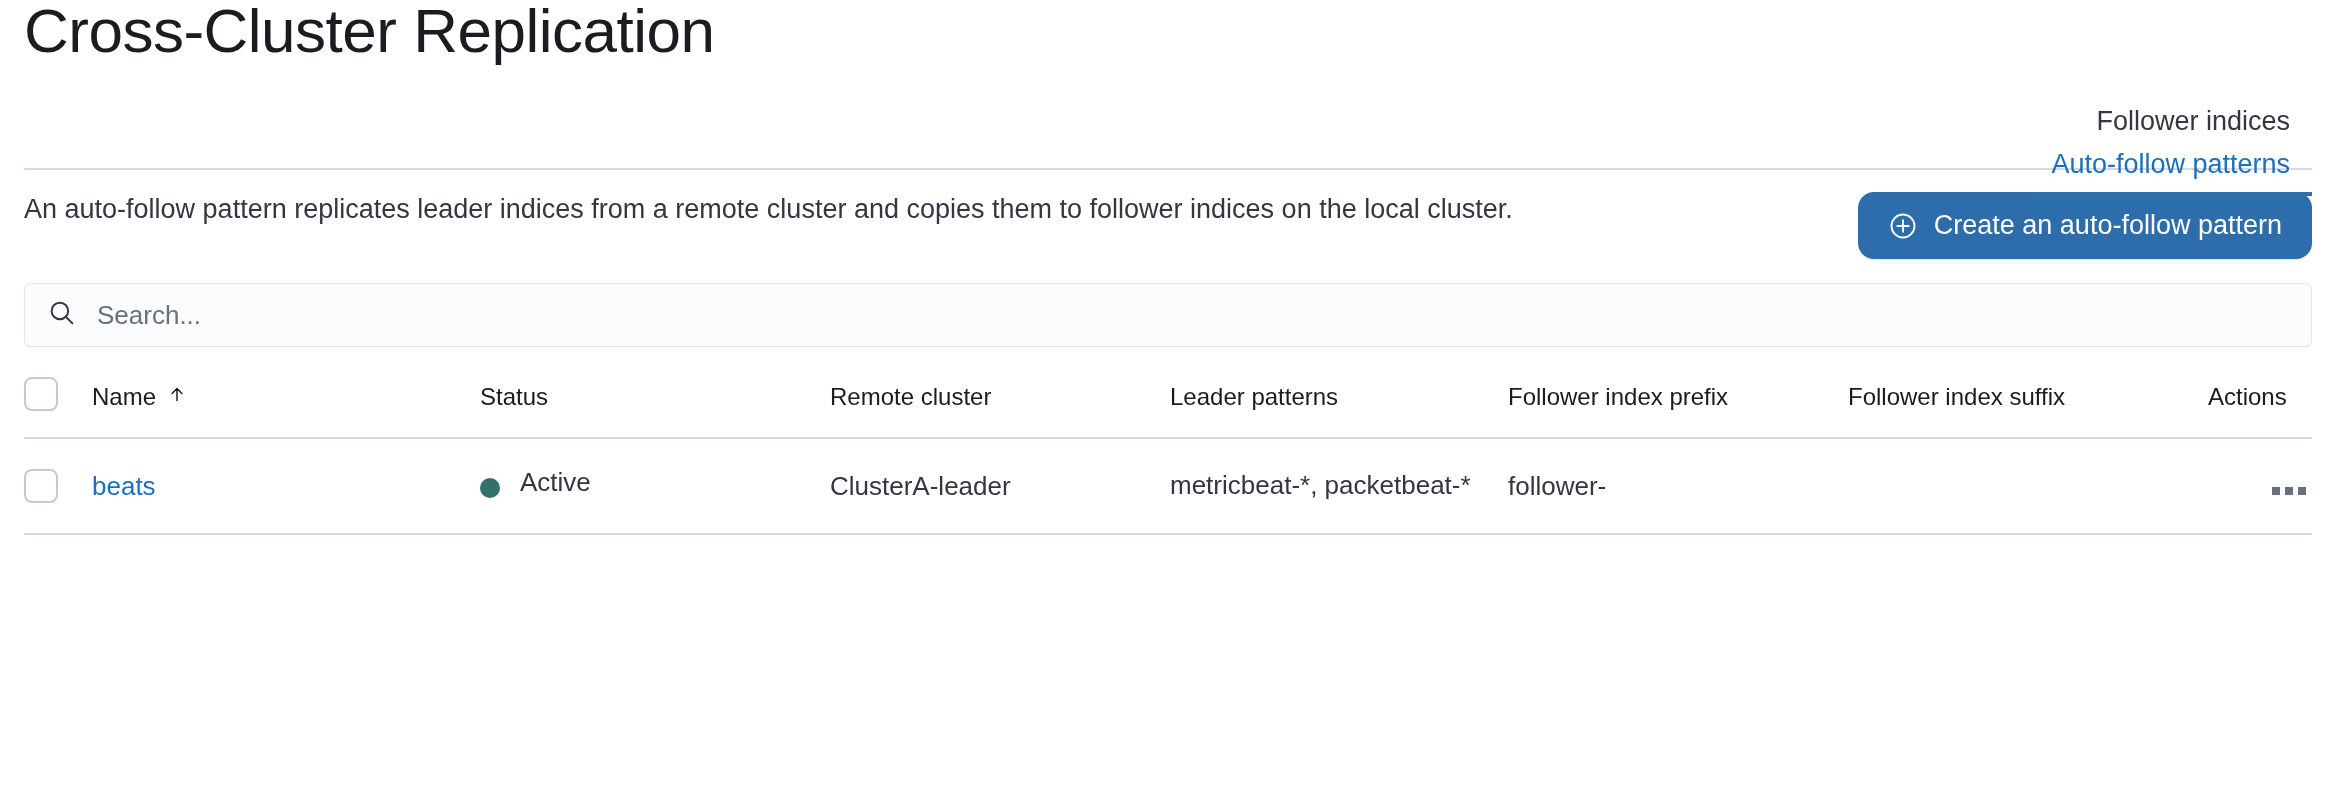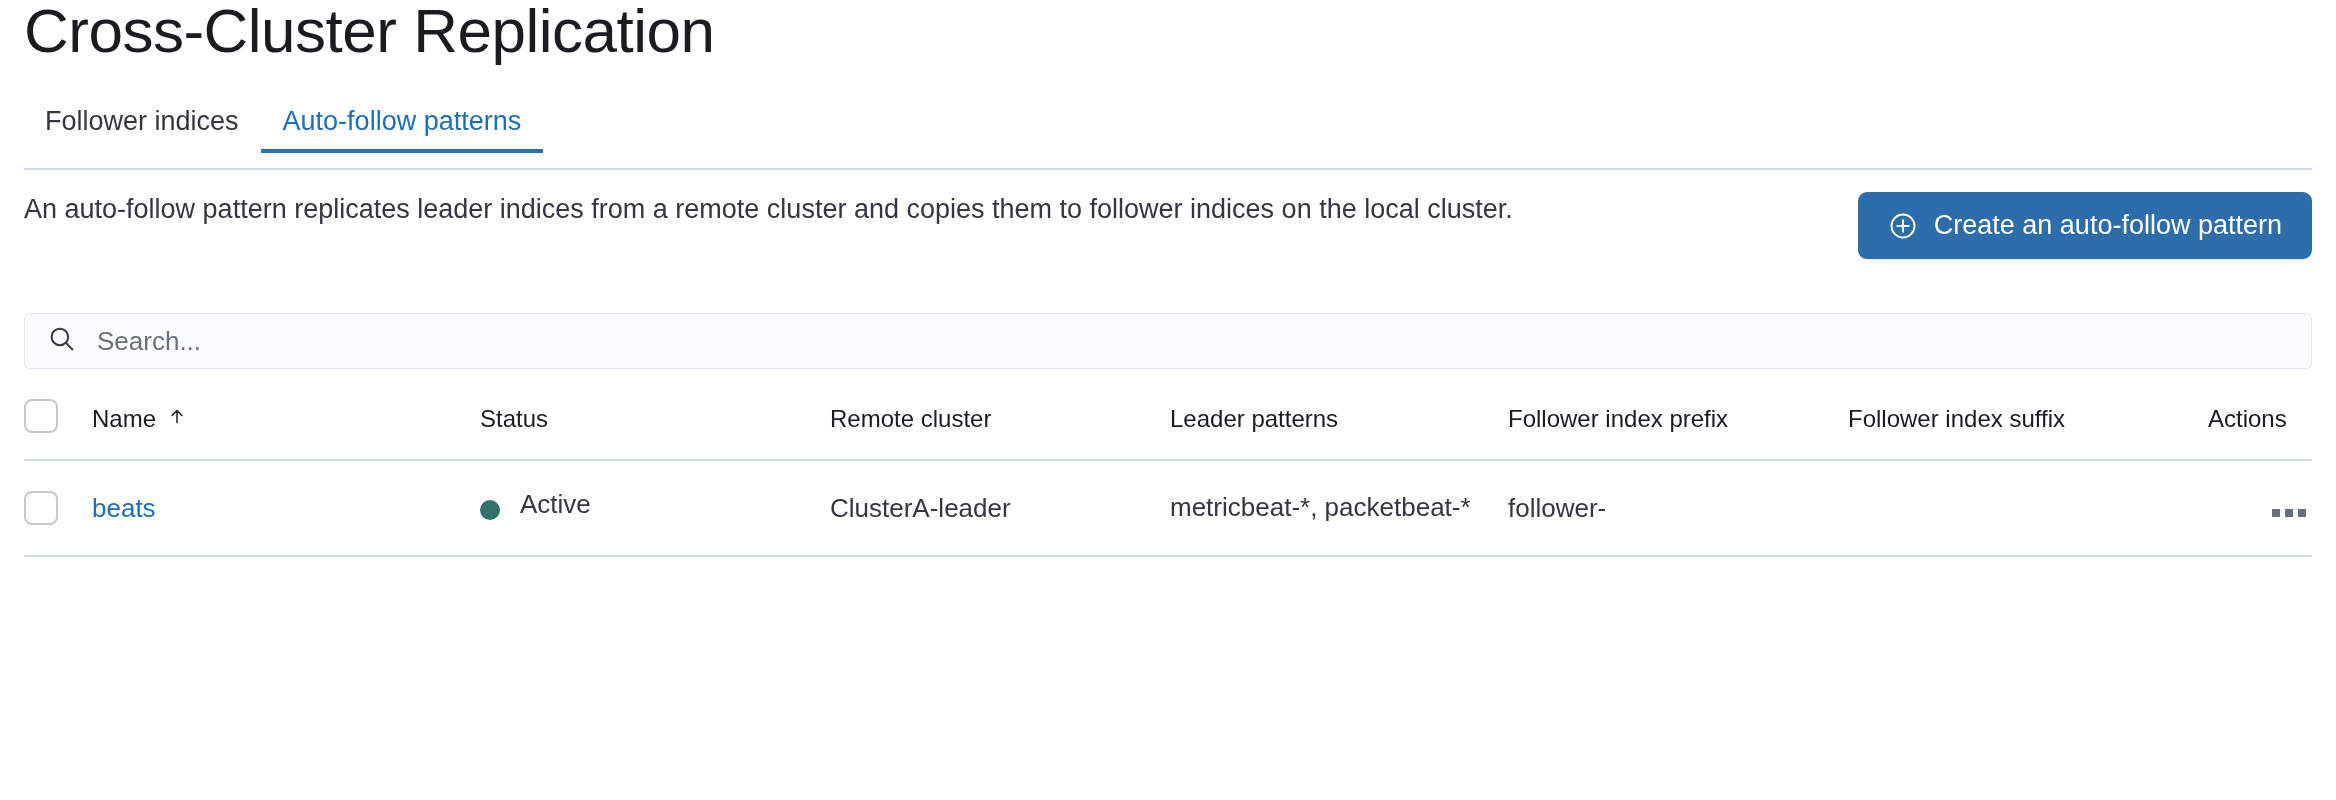--- a/index.html
+++ b/index.html
@@ -31,25 +31,26 @@
     font-weight: 300;
     color: #1a1c21;
     letter-spacing: -0.5px;
     margin: 0 0 0 0;
     white-space: nowrap;
   }
 
   
   .tabs {
     display: flex;
-    align-items: flex-start;
+    align-items: flex-end;
     margin-top: 46px;
     border-bottom: 2px solid #D3DAE6;
     height: 62px;
     box-sizing: border-box;
+    flex-direction: column;
   }
   .tab {
     font-size: 27px;
     line-height: 1;
     padding: 0 22px 16px 22px;
     color: #343741;
     cursor: pointer;
     position: relative;
     white-space: nowrap;
   }
@@ -84,36 +85,36 @@
     font-weight: 300;
   }
   .create-btn {
     flex: 0 0 auto;
     display: inline-flex;
     align-items: center;
     gap: 16px;
     background: #2e6dab;
     color: #ffffff;
     border: none;
-    border-radius: 9px;
+    border-radius: 16px;
     font-family: "Liberation Sans", sans-serif;
     font-size: 27px;
     font-weight: 400;
     padding: 18px 30px;
     cursor: pointer;
     white-space: nowrap;
     margin-top: 2px;
     box-shadow: 0 2px 2px -1px rgba(152,162,179,0.3);
   }
   .create-btn svg { display: block; }
 
   
   .search-wrap {
-    margin-top: 54px;
-    height: 56px;
+    margin-top: 24px;
+    height: 64px;
     border: 1px solid #e3e6ee;
     border-radius: 6px;
     background: #fbfcfe;
     display: flex;
     align-items: center;
     padding: 0 22px;
     box-sizing: border-box;
     box-shadow: inset 0 0 0 0 #fff, 0 1px 1px -1px rgba(152,162,179,0.2);
   }
   .search-icon { flex: 0 0 auto; display: block; margin-right: 18px; }

